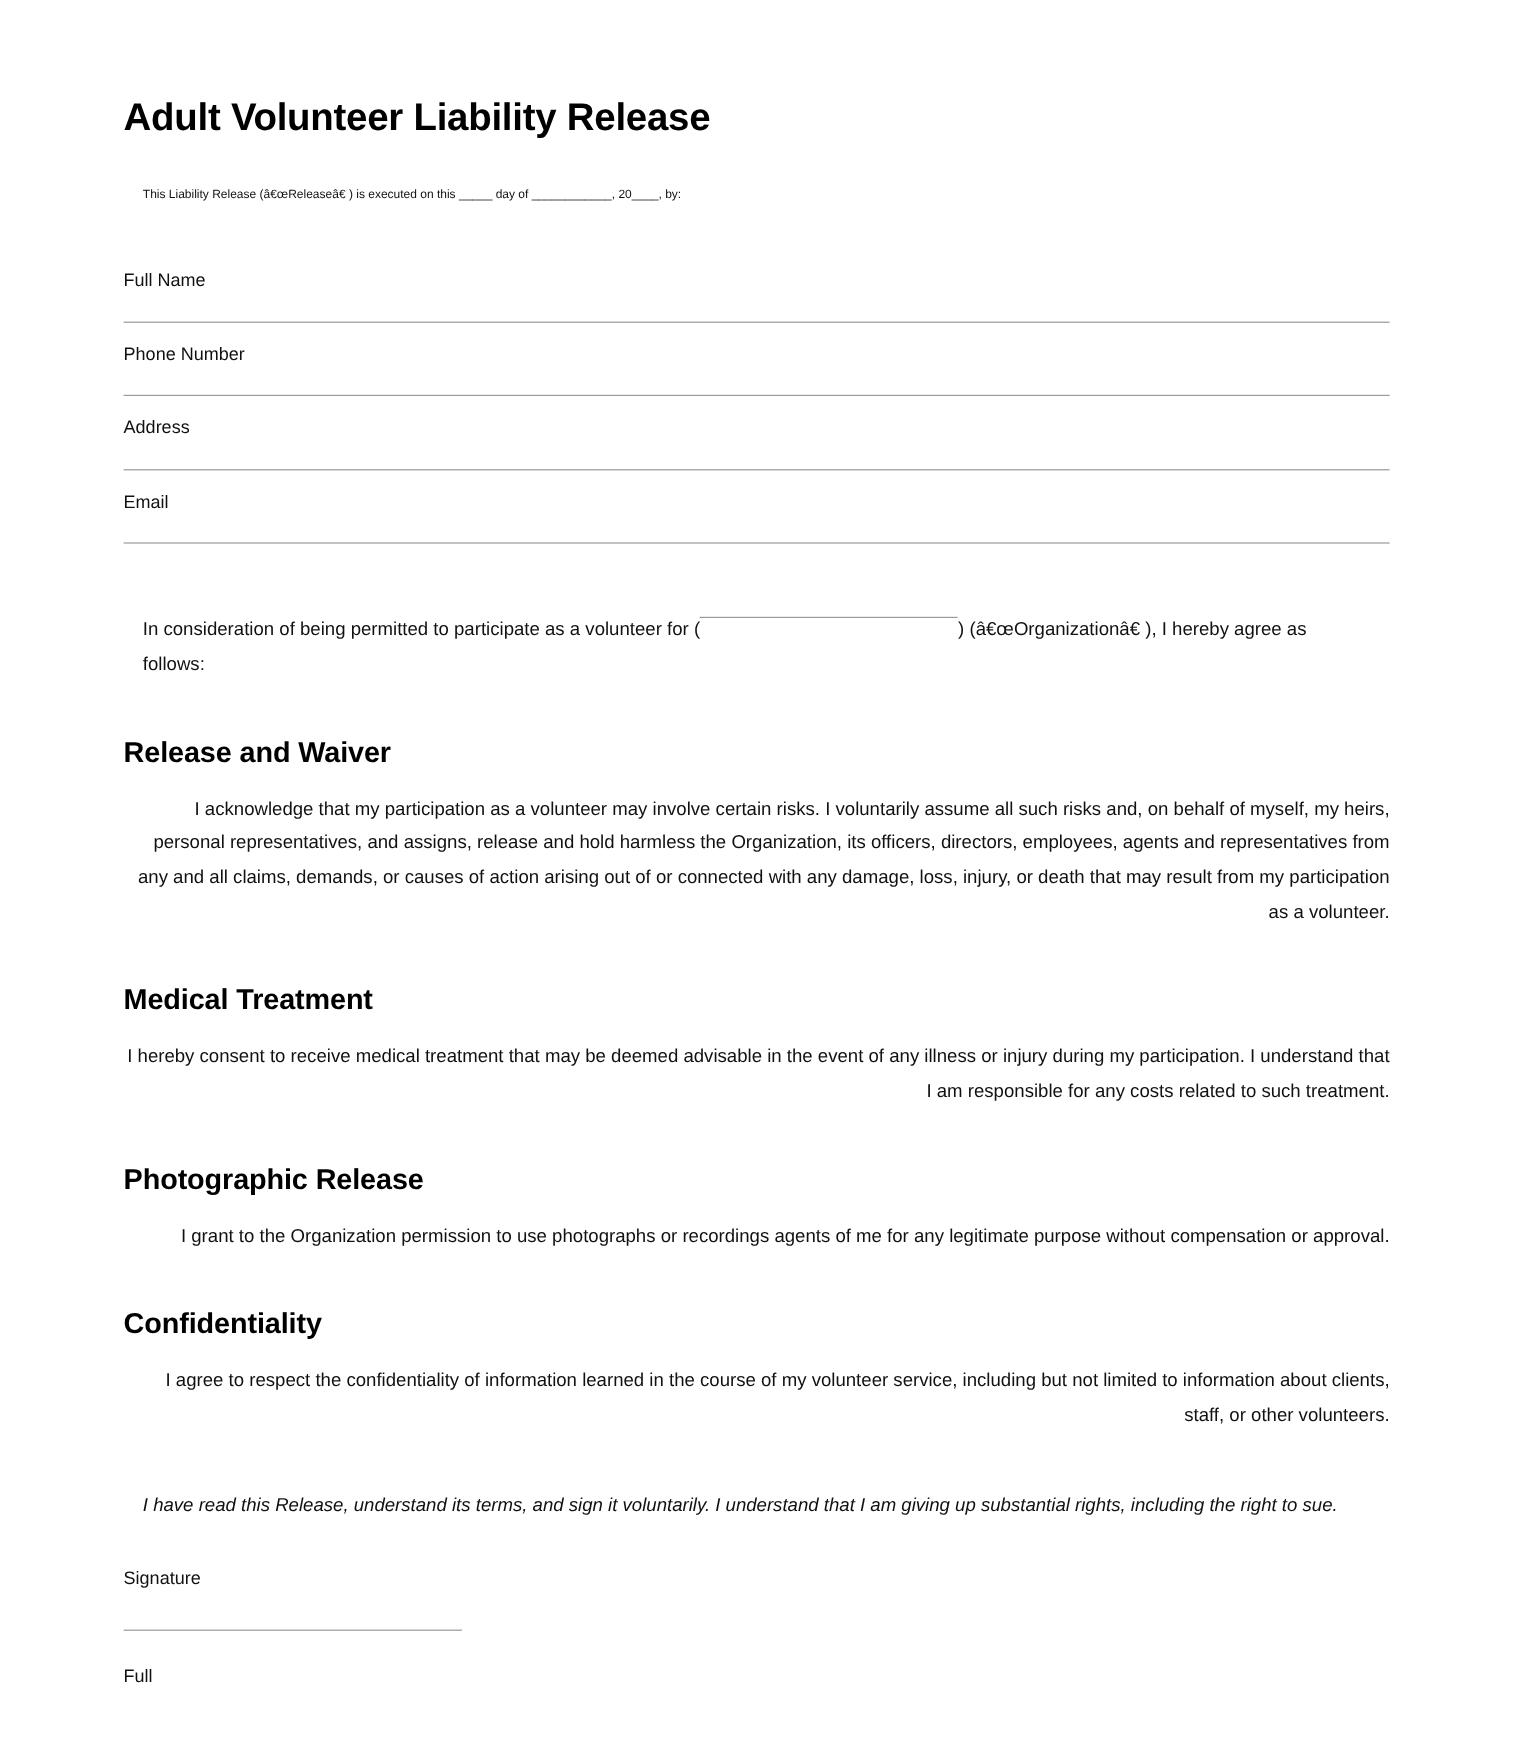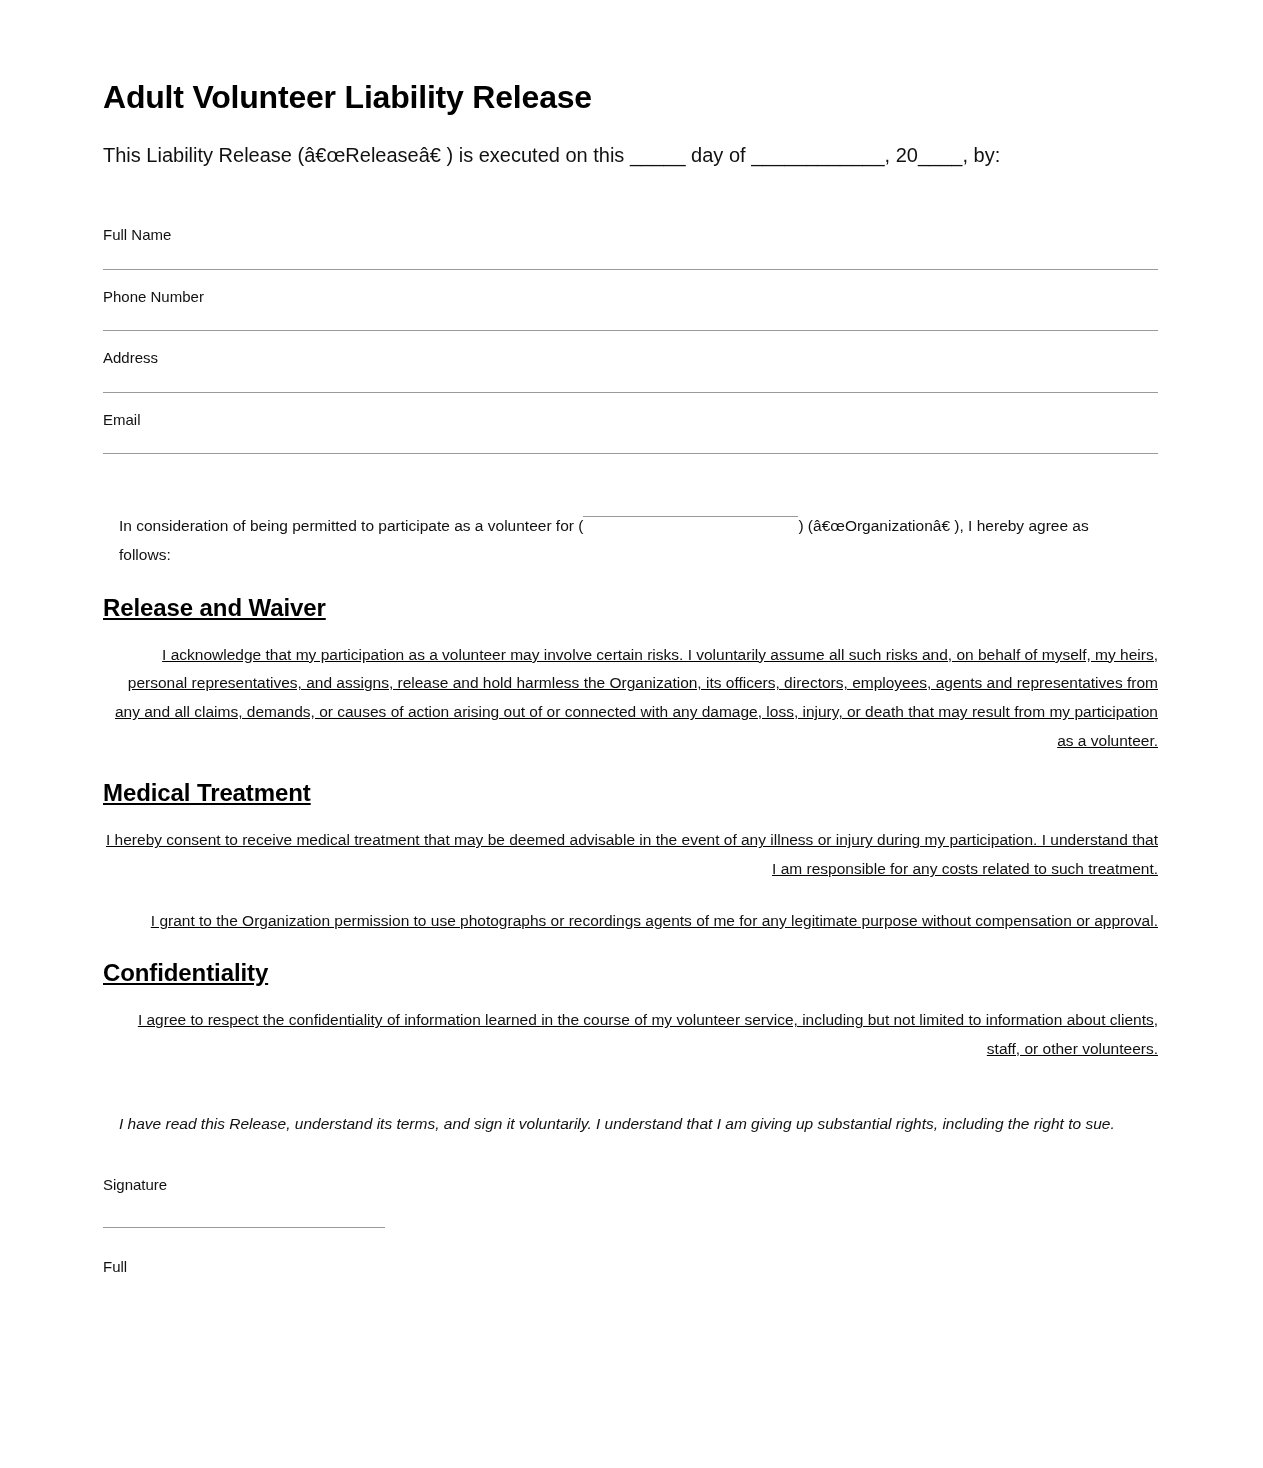--- a/index.html
+++ b/index.html
@@ -36,23 +36,23 @@
     font-weight: bold;
     line-height: 1.2;
     letter-spacing: -0.2px;
     margin: 0;
     padding-top: 78px;
     color: #000000;
   }
 
   
   .intro-line {
-    font-size: 20px;
+    font-size: 10px;
     line-height: 1.7;
-    margin: 0;
+    margin: 16px;
     padding-top: 22px;
     color: #111111;
   }
 
   
   .form-block {
     margin-top: 36px;
   }
   .form-field {
     margin-bottom: 0;
@@ -87,22 +87,21 @@
   .inline-blank {
     display: inline-block;
     width: 215px;
     border-bottom: 1px solid #9a9a9a;
     vertical-align: 14px;
     height: 0;
   }
 
   
   .section {
-    margin-top: 23px;
-    text-decoration: underline;
+    margin-top: 44px;
   }
   .section-heading {
     font-size: 24px;
     font-weight: bold;
     line-height: 1.25;
     margin: 0 0 0 0;
     letter-spacing: -0.1px;
     color: #000000;
   }
   .section-body {
@@ -183,20 +182,21 @@
       <h2 class="section-heading">Release and Waiver</h2>
       <p class="section-body">I acknowledge that my participation as a volunteer may involve certain risks. I voluntarily assume all such risks and, on behalf of myself, my heirs, personal representatives, and assigns, release and hold harmless the Organization, its officers, directors, employees, agents and representatives from any and all claims, demands, or causes of action arising out of or connected with any damage, loss, injury, or death that may result from my participation as a volunteer.</p>
     </div>
 
     <div class="section">
       <h2 class="section-heading">Medical Treatment</h2>
       <p class="section-body">I hereby consent to receive medical treatment that may be deemed advisable in the event of any illness or injury during my participation. I understand that I am responsible for any costs related to such treatment.</p>
     </div>
 
     <div class="section">
+      <h2 class="section-heading">Photographic Release</h2>
       <p class="section-body">I grant to the Organization permission to use photographs or recordings agents of me for any legitimate purpose without compensation or approval.</p>
     </div>
 
     <div class="section">
       <h2 class="section-heading">Confidentiality</h2>
       <p class="section-body">I agree to respect the confidentiality of information learned in the course of my volunteer service, including but not limited to information about clients, staff, or other volunteers.</p>
     </div>
 
     <div class="closing">
       <p class="body-para">I have read this Release, understand its terms, and sign it voluntarily. I understand that I am giving up substantial rights, including the right to sue.</p>

